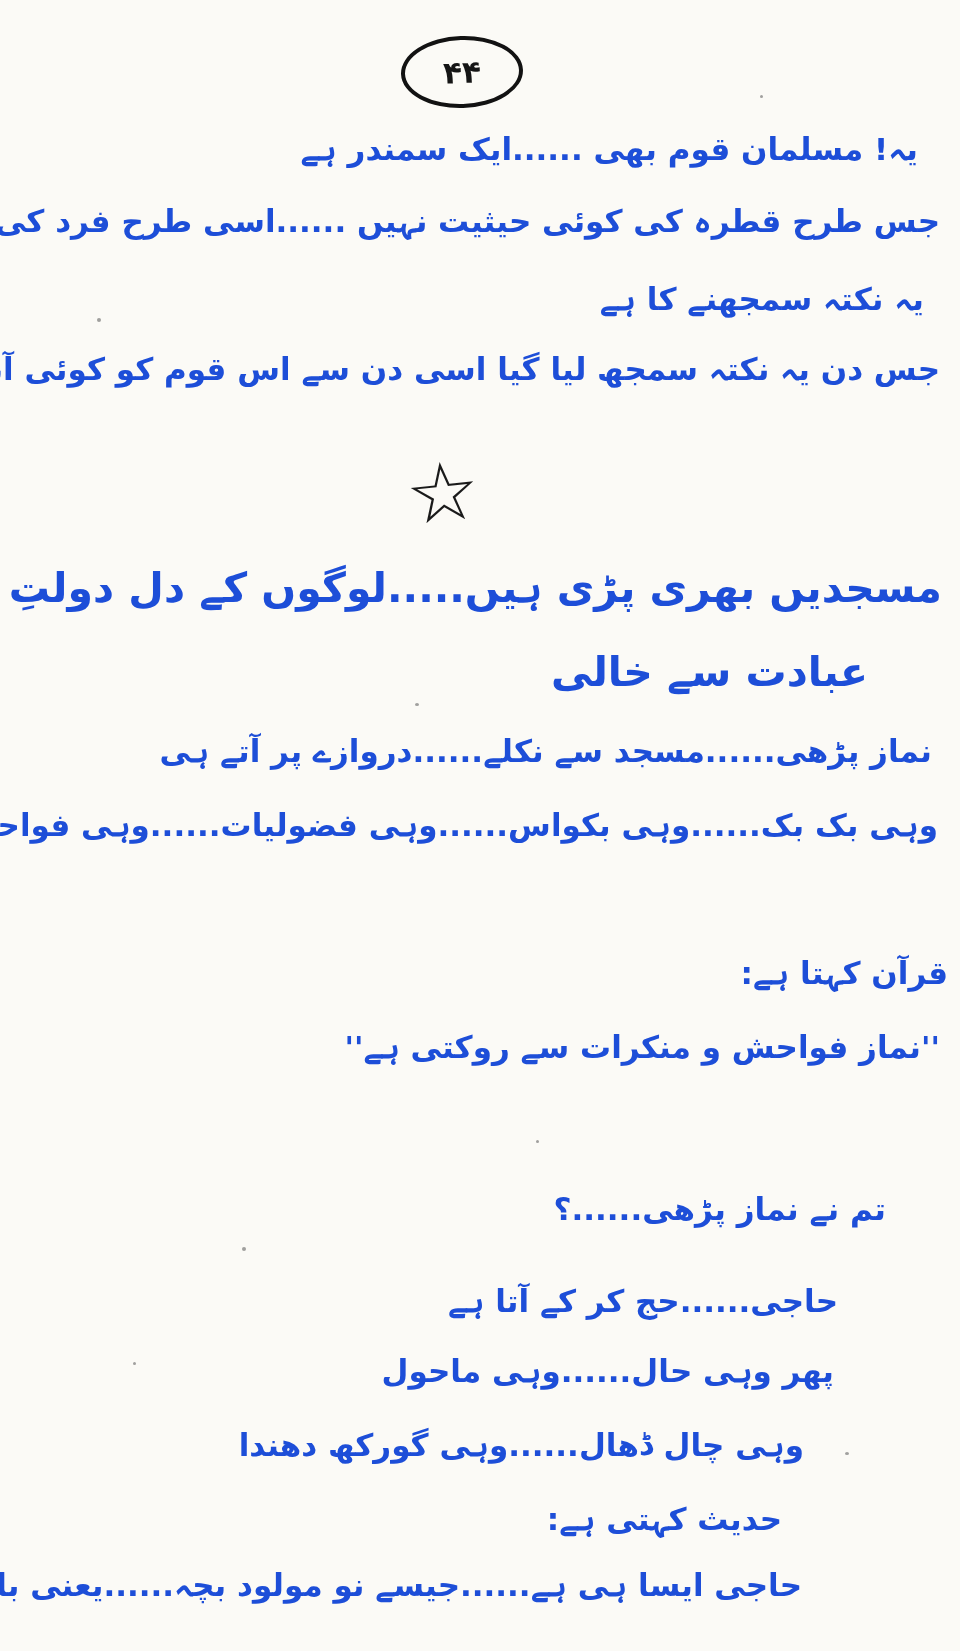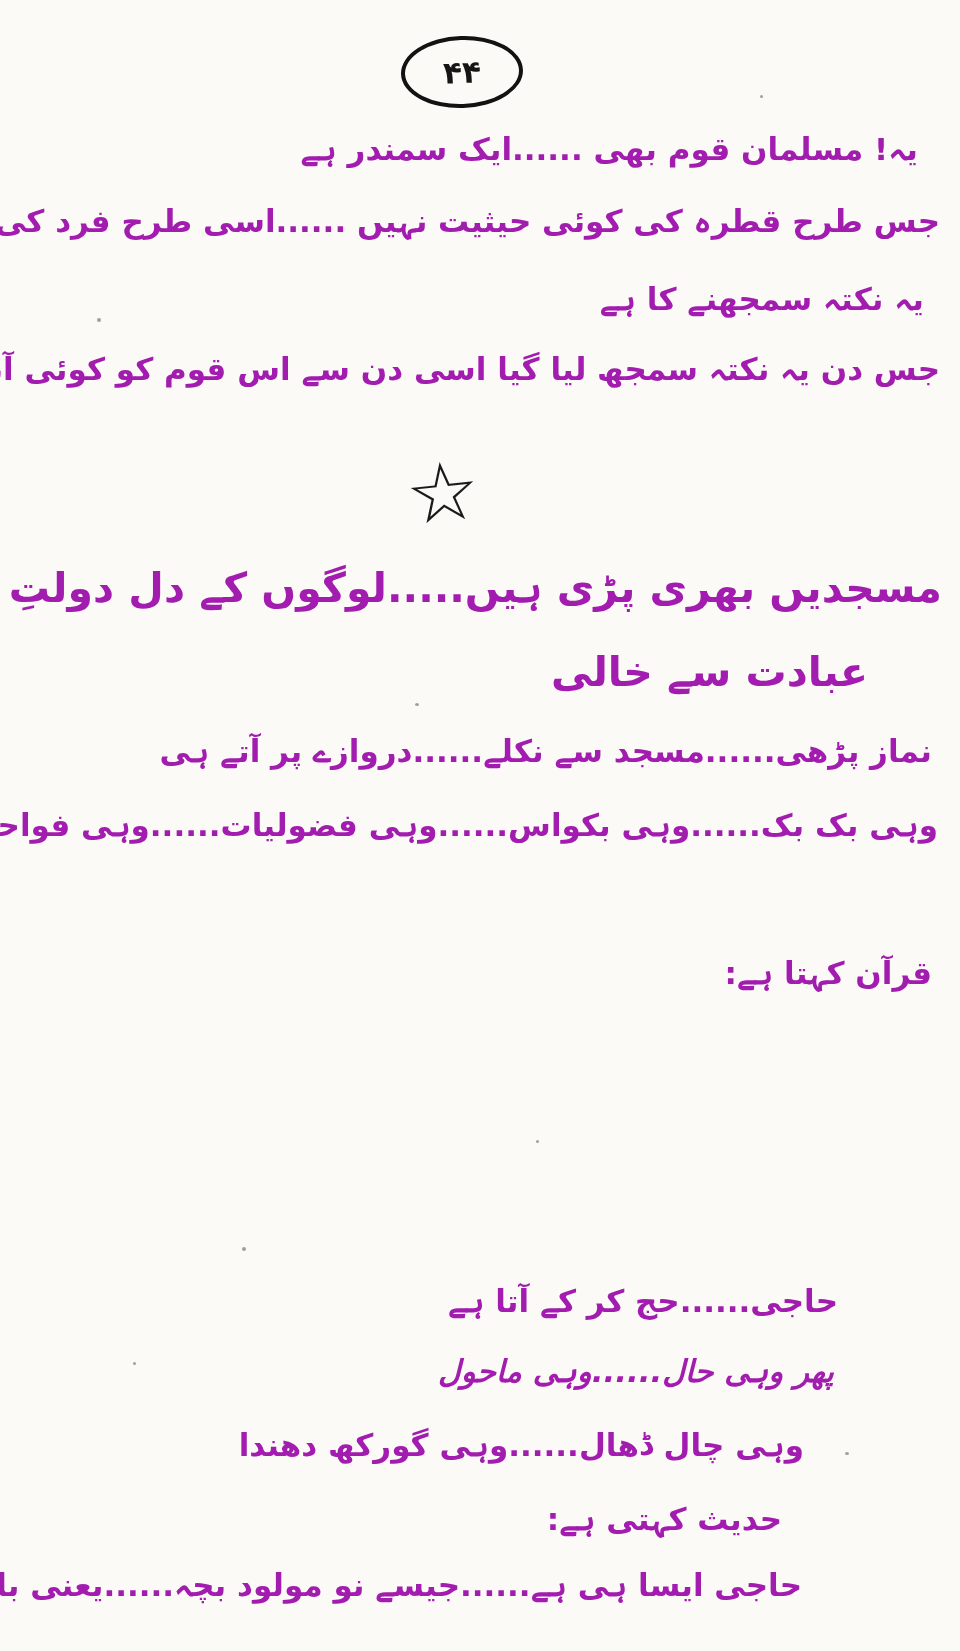--- a/index.html
+++ b/index.html
@@ -12,21 +12,21 @@
     position: relative;
     width: 960px; height: 1651px;
     background: #fbfaf6;
     color: #141414;
     overflow: hidden;
   }
   .line {
     position: absolute;
     direction: rtl;
     white-space: nowrap;
-    color: #a21caf;
+    color: #1d4ed8;
     text-align: right;
   }
   .body-line { font-size: 31px; line-height: 1.5; font-weight: 600; }
   .heading-line { font-size: 41px; line-height: 1.4; font-weight: 800; letter-spacing: 0.5px; }
   .page-number-badge {
     position: absolute;
     left: 401px; top: 36px;
     width: 114px; height: 64px;
     border: 4px solid #121212;
     border-radius: 50%;
@@ -70,28 +70,30 @@
 
   <div class="line heading-line" style="top:560px; right:18px;">مسجدیں بھری پڑی ہیں.....لوگوں کے دل دولتِ ایمان ، لذت</div>
 
   <div class="line heading-line" style="top:644px; right:92px;">عبادت سے خالی</div>
 
   <div class="line body-line" style="top:728px; right:28px;">نماز پڑھی......مسجد سے نکلے......دروازے پر آتے ہی</div>
 
   <div class="line body-line" style="top:802px; right:22px;">وہی بک بک......وہی بکواس......وہی فضولیات......وہی فواحش</div>
 
 
-  <div class="line body-line" style="top:950px; right:28px;margin-left:20px;">قرآن کہتا ہے:</div>
+  <div class="line body-line" style="top:950px; right:12px;margin-left:20px;">قرآن کہتا ہے:</div>
+
+  <div class="line body-line" style="top:1024px; right:20px;">''نماز فواحش و منکرات سے روکتی ہے''</div>
 
 
-
+  <div class="line body-line" style="top:1186px; right:74px;">تم نے نماز پڑھی......؟</div>
 
   <div class="line body-line" style="top:1278px; right:122px;margin-left:29px;">حاجی......حج کر کے آتا ہے</div>
 
-  <div class="line body-line" style="top:1348px; right:126px;font-style:italic;">پھر وہی حال......وہی ماحول</div>
+  <div class="line body-line" style="top:1348px; right:126px;">پھر وہی حال......وہی ماحول</div>
 
   <div class="line body-line" style="top:1422px; right:156px;">وہی چال ڈھال......وہی گورکھ دھندا</div>
 
   <div class="line body-line" style="top:1496px; right:178px;">حدیث کہتی ہے:</div>
 
   <div class="line body-line" style="top:1562px; right:158px;">حاجی ایسا ہی ہے......جیسے نو مولود بچہ......یعنی بالکل بے گناہ</div>
 
   <div class="speck" style="left:97px; top:318px; width:4px; height:4px;"></div>
   <div class="speck" style="left:415px; top:703px; width:4px; height:3px;"></div>
   <div class="speck" style="left:242px; top:1247px; width:4px; height:4px;"></div>

